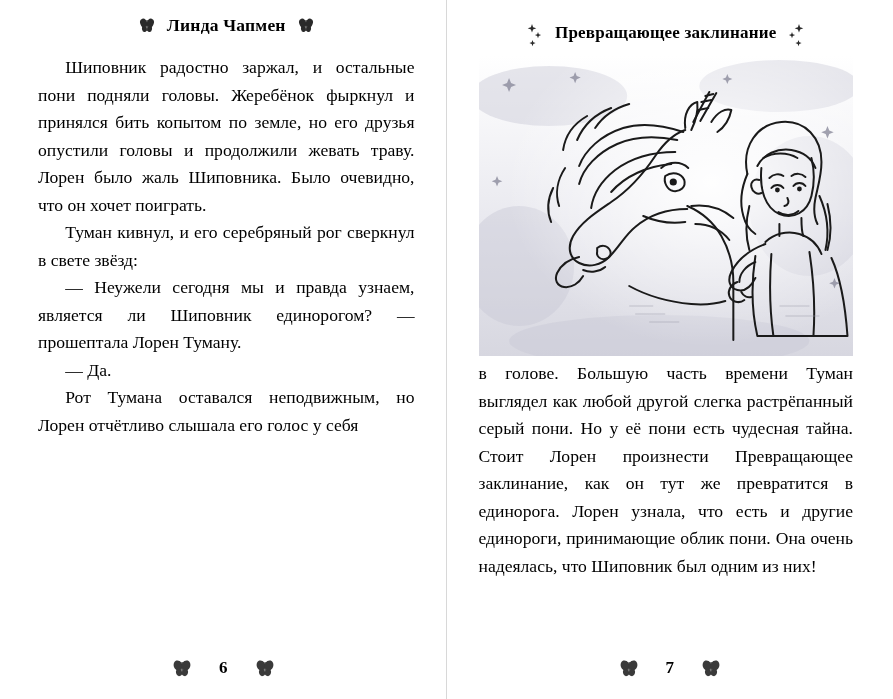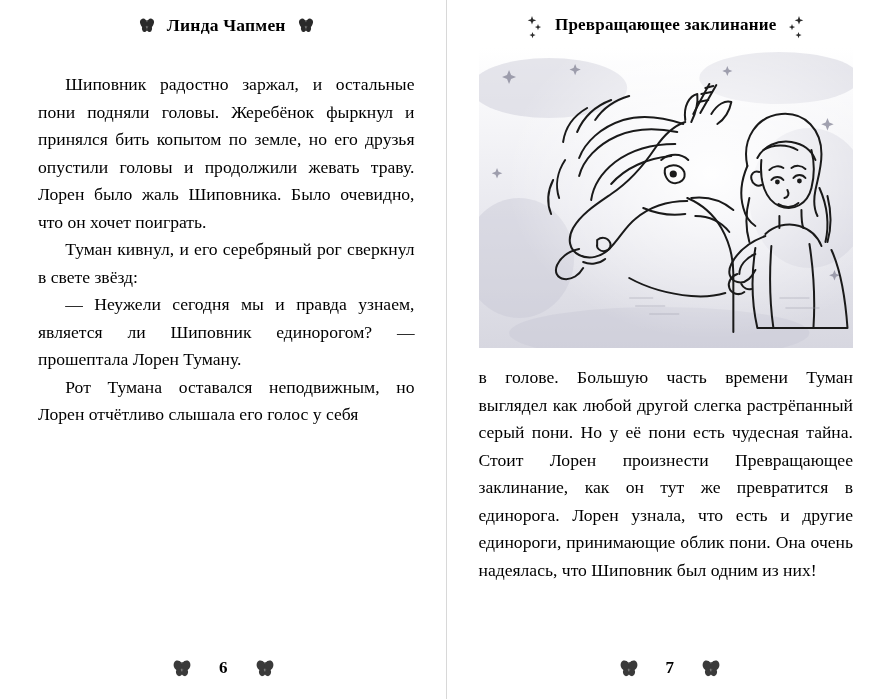--- a/index.html
+++ b/index.html
@@ -23,21 +23,21 @@
   .page {
     position: relative;
     width: 446.5px;
     height: 699px;
     box-sizing: border-box;
   }
   .page-left {
     padding: 0 32px 0 38px;
   }
   .page-right {
-    padding: 0 40px 0 32px;
+    padding: 8px 40px 0 32px;
   }
   .gutter {
     position: absolute;
     left: 446px;
     top: 0;
     width: 1px;
     height: 699px;
     background: #d8d8d8;
   }
   
@@ -75,22 +75,22 @@
     text-align: justify;
     text-justify: inter-word;
     hyphens: manual;
   }
   .text p {
     margin: 0;
     text-indent: 1.55em;
   }
   .text p.noindent { text-indent: 0; }
 
-  .left-body { margin-top: 31px; }
-  .right-body { margin-top: 16px; }
+  .left-body { margin-top: 14px; }
+  .right-body { margin-top: 4px; }
 
   
   .illus-wrap {
     margin-top: 8px;
     width: 100%;
     height: 300px;
     position: relative;
   }
   .illus {
     width: 100%;
@@ -145,20 +145,21 @@
             <rect x="7.4" y="5" width="1.3" height="11" rx="0.6"></rect>
           </g>
         </svg>
       </span>
     </div>
 
     <div class="text left-body">
       <p>Шиповник радостно заржал, и остальные пони подняли головы. Жеребёнок фыркнул и принялся бить копытом по земле, но его друзья опустили головы и продолжили жевать траву. Лорен было жаль Шиповника. Было очевидно, что он хочет поиграть.</p>
       <p>Туман кивнул, и его серебряный рог сверкнул в свете звёзд:</p>
       <p>— Неужели сегодня мы и правда узнаем, является ли Шиповник единорогом? — прошептала Лорен Туману.</p>
+      <p>— Да.</p>
       <p>Рот Тумана оставался неподвижным, но Лорен отчётливо слышала его голос у себя</p>
     </div>
 
     <div class="folio">
       <span class="deco">
         <svg viewBox="0 0 22 22" width="22" height="22">
           <g fill="#3a3a3a">
             <ellipse cx="7" cy="8.5" rx="4.3" ry="5.2" transform="rotate(-20 7 8.5)"></ellipse>
             <ellipse cx="15" cy="8.5" rx="4.3" ry="5.2" transform="rotate(20 15 8.5)"></ellipse>
             <ellipse cx="8" cy="15.6" rx="3" ry="3.6" transform="rotate(-14 8 15.6)"></ellipse>

